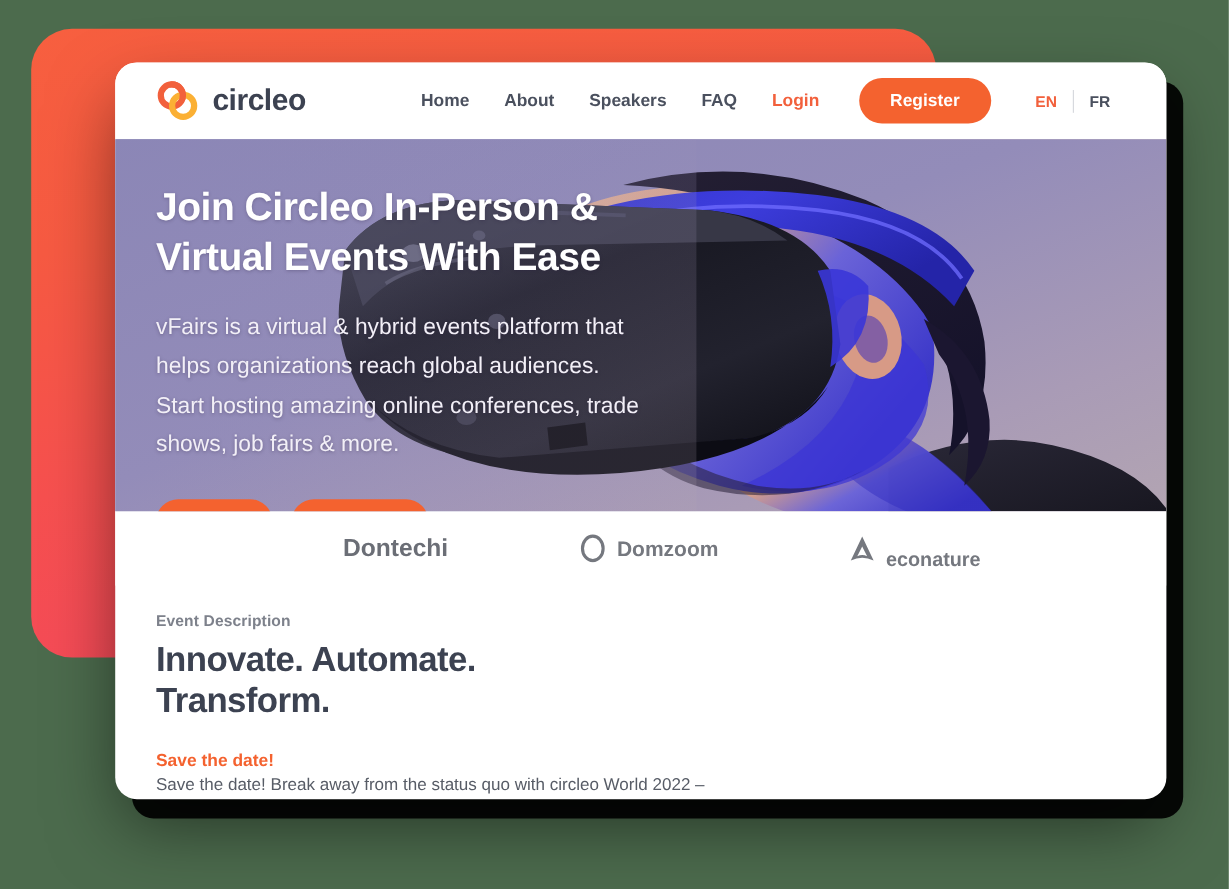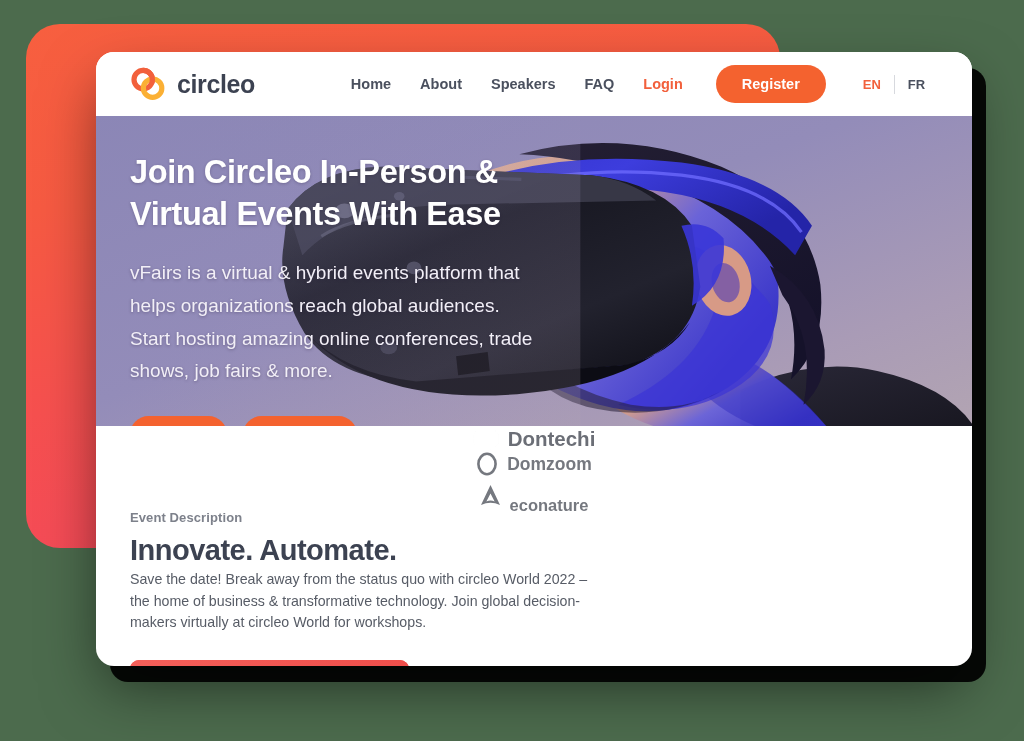--- a/index.html
+++ b/index.html
@@ -170,21 +170,20 @@
   }
 
   
   #logo-strip {
     height: 62px;
     background: #ffffff;
     display: flex;
     align-items: center;
     justify-content: space-around;
     padding: 0 100px;
-    flex-direction: column;
   }
   .partner {
     display: flex;
     align-items: center;
     gap: 9px;
   }
   .partner svg { display: block; flex: none; }
   .partner-name {
     font-weight: bold;
     color: #75787f;
@@ -402,21 +401,23 @@
       <span class="partner-name">econature</span>
     </div>
   </section>
 
   <section id="event-section">
 
     <div id="event-text">
       <div id="event-eyebrow">Event Description</div>
       <h2 id="event-heading">
         <span>Innovate. Automate.</span><br>
+        <span>Transform.</span>
       </h2>
+      <div id="event-kicker">Save the date!</div>
       <p id="event-body">Save the date! Break away from the status quo with circleo World 2022 – the home of business &amp; transformative technology. Join global decision-makers virtually at circleo World for workshops.</p>
     </div>
 
     <div id="event-media">
       <svg viewBox="0 0 279 175" preserveAspectRatio="none">
         <defs>
           <linearGradient id="gCoral" x1="0" y1="0" x2="1" y2="1">
             <stop offset="0" stop-color="#f4605a"></stop>
             <stop offset="0.5" stop-color="#ef4f4b"></stop>
             <stop offset="1" stop-color="#e5433e"></stop>

